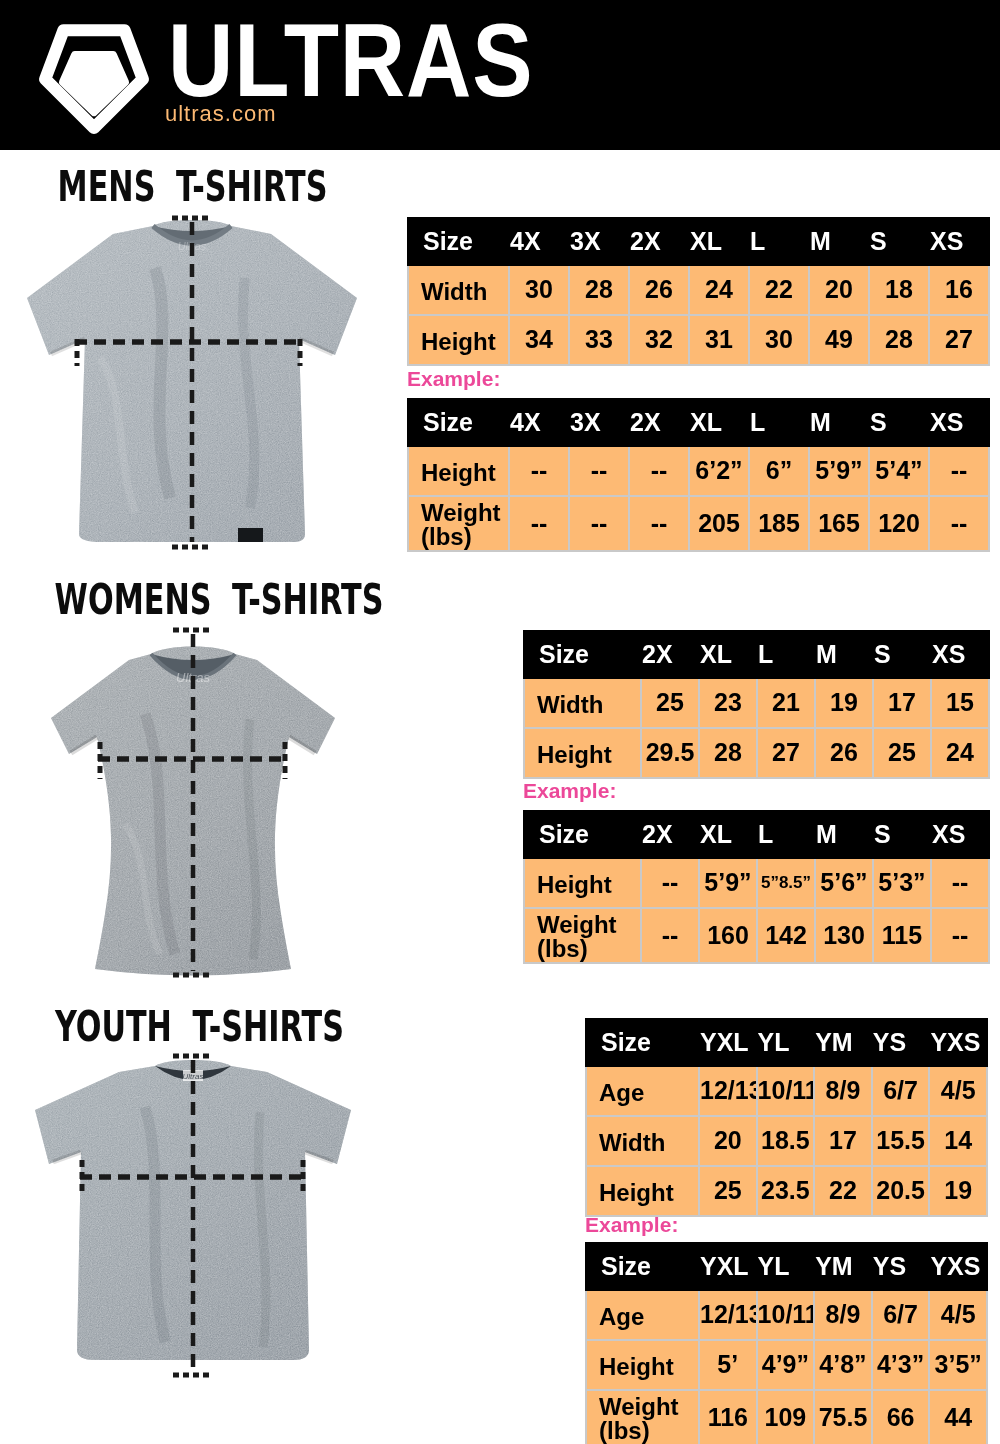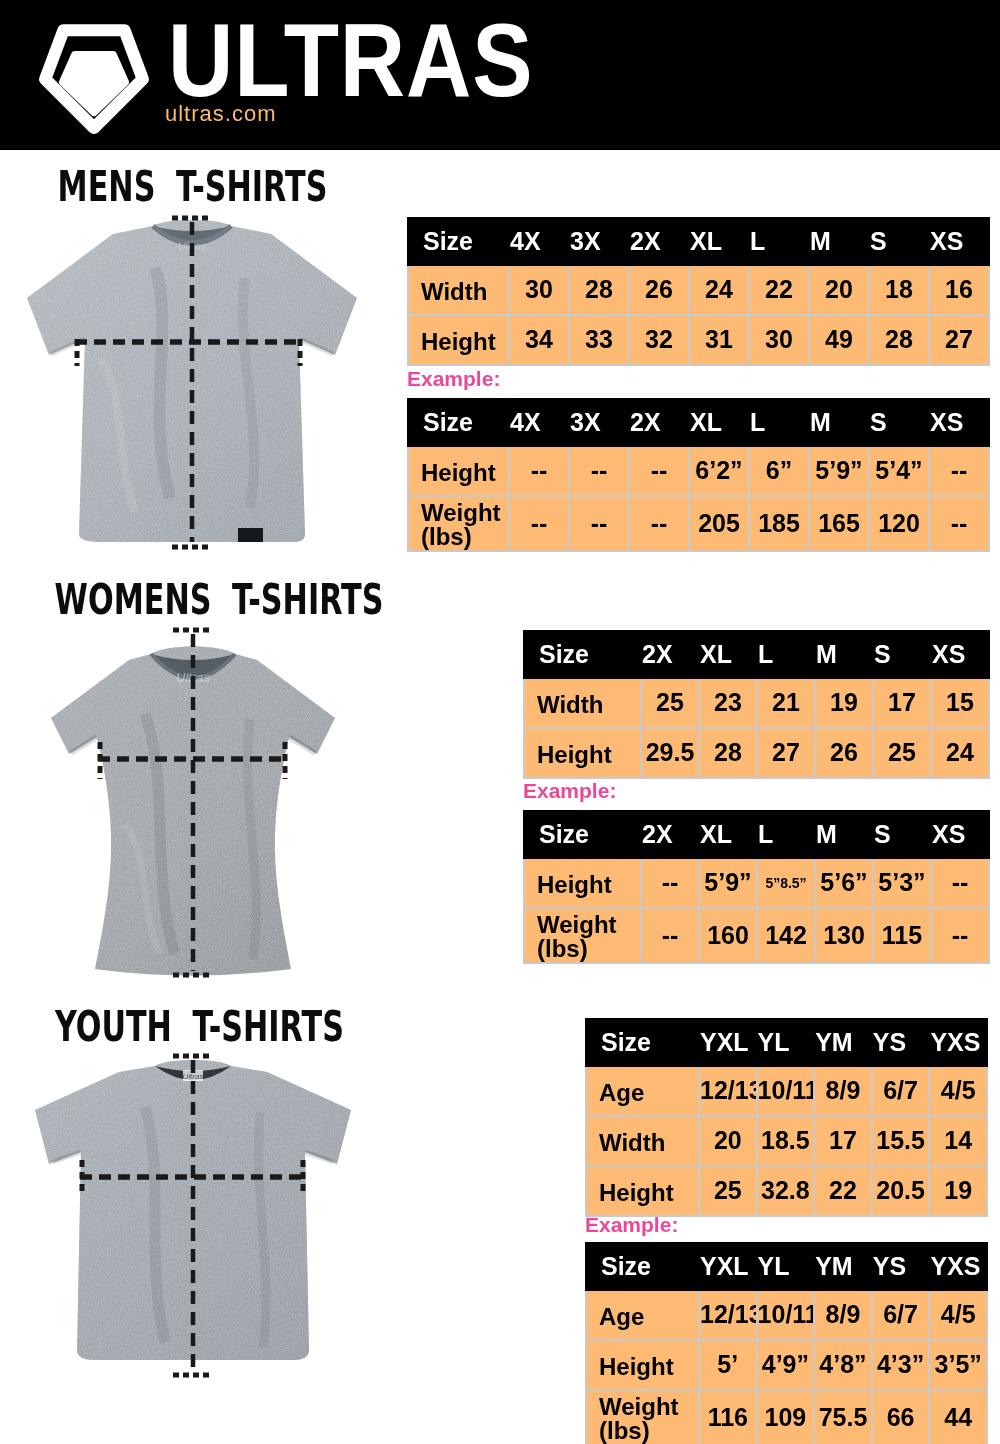--- a/index.html
+++ b/index.html
@@ -37,21 +37,21 @@
   table.size-tbl th, table.size-tbl td{border:2px solid #c9c9c9;font-weight:bold;overflow:hidden;}
   table.size-tbl thead th{
     background:#000;color:#fff;border-color:#000;font-size:25px;height:45px;
     text-align:left;padding:0;
   }
   table.size-tbl thead th:first-child{text-align:left;padding-left:14px;}
   table.size-tbl td{
     font-size:25px;color:#000;height:44px;text-align:center;padding:0;line-height:1.02;
   }
   table.size-tbl td.rowlabel{text-align:left;padding:4px 2px 0 12px;font-size:24px;}
-  table.size-tbl td.small{font-size:14px;}
+  table.size-tbl td.small{font-size:17px;}
   #mens-size-table   {left:407px;top:217px;width:583px;}
   #mens-example-table{left:407px;top:398px;width:583px;}
   #womens-size-table   {left:523px;top:630px;width:467px;}
   #womens-example-table{left:523px;top:810px;width:467px;}
   #youth-size-table   {left:585px;top:1018px;width:403px;}
   #youth-example-table{left:585px;top:1242px;width:403px;}
   .example-label{position:absolute;font-weight:bold;font-size:21px;color:#ec4899;}
   #mens-example-label  {left:407px;top:367px;}
   #womens-example-label{left:523px;top:779px;}
   #youth-example-label {left:585px;top:1213px;}
@@ -408,21 +408,21 @@
           <td class="rowlabel">Width</td>
           <td>20</td>
           <td>18.5</td>
           <td>17</td>
           <td>15.5</td>
           <td>14</td>
         </tr>
         <tr>
           <td class="rowlabel">Height</td>
           <td>25</td>
-          <td>32.8</td>
+          <td>23.5</td>
           <td>22</td>
           <td>20.5</td>
           <td>19</td>
         </tr>
       </tbody>
     </table>
 
   <div id="youth-example-label" class="example-label">Example:</div>
 
   <table id="youth-example-table" class="size-tbl">

